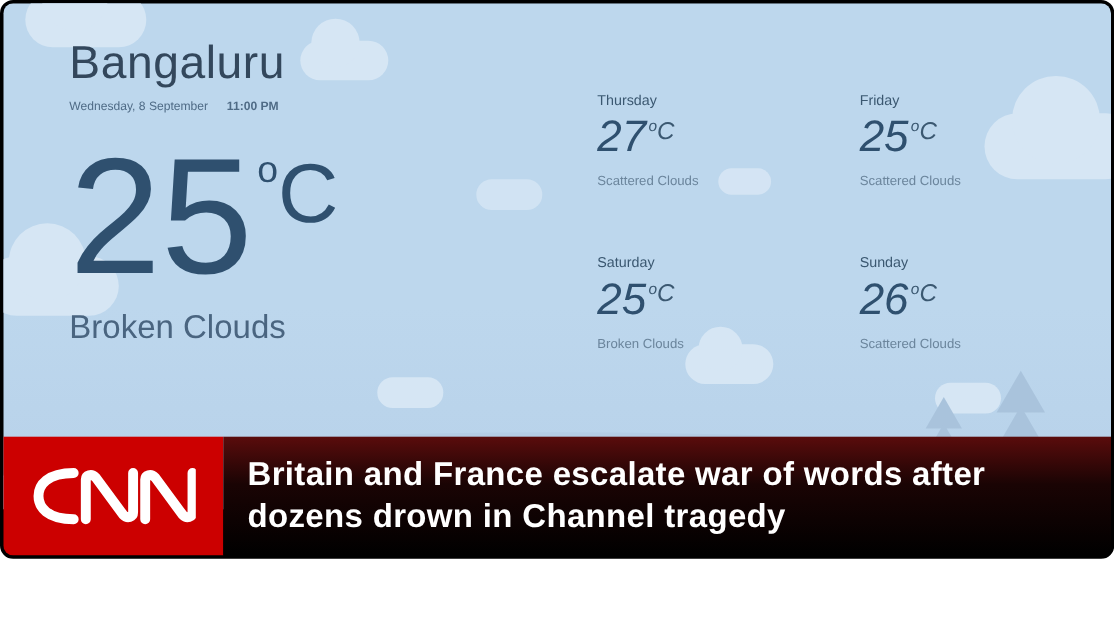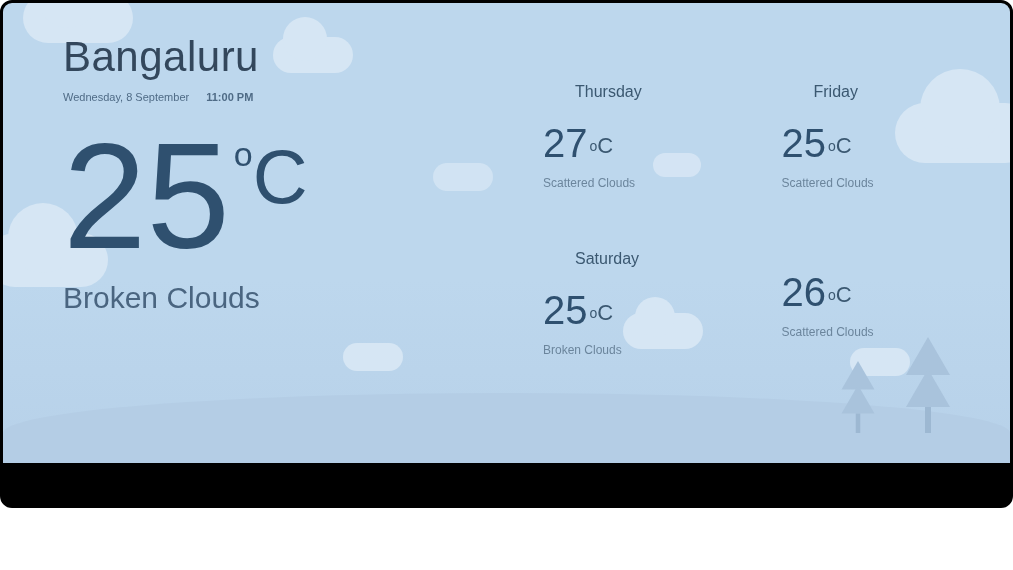--- a/index.html
+++ b/index.html
@@ -68,22 +68,22 @@
   .bigtemp .deg { font-size:34px; margin-top:14px; margin-left:4px;}
   .bigtemp .unit{ font-size:76px; font-weight:300; margin-top:12px; margin-left:0;}
   .cond { font-size:30px; color:#4a6580; font-weight:300; margin-top:10px;}
   
   .fc {
     position:absolute; left:540px; top:80px; right:30px;
     display:grid; grid-template-columns:1fr 1fr; grid-template-rows:auto auto;
     row-gap:60px; column-gap:40px;
     color:#3b5871;
   }
-  .fc .day { font-size:16px; color:#3b5871;margin-left:32px; }
-  .fc .t { display:flex; align-items:center; margin-top:20px; }
+  .fc .day { font-size:13px; color:#3b5871; }
+  .fc .t { display:flex; align-items:flex-start; margin-top:4px;font-style:italic; }
   .fc .t .n{ font-size:40px; font-weight:300; color:#2f506f;}
   .fc .t .dg{ font-size:14px; margin-top:4px; margin-left:2px;}
   .fc .t .u{ font-size:22px; font-weight:300; margin-top:4px;}
   .fc .c { font-size:12px; color:#6b859c; margin-top:10px;}
   
   .ticker {
     position:absolute; left:0; right:0; bottom:0; height:108px;
     display:flex; align-items:stretch;
   }
   .logo {
@@ -162,24 +162,37 @@
       <div>
         <div class="day">Saturday</div>
         <div class="t">
           <span class="n">25</span>
             <span class="dg">o</span>
             <span class="u">C</span>
         </div>
         <div class="c">Broken Clouds</div>
       </div>
       <div>
+        <div class="day">Sunday</div>
         <div class="t">
           <span class="n">26</span>
             <span class="dg">o</span>
             <span class="u">C</span>
         </div>
         <div class="c">Scattered Clouds</div>
       </div>
     </div>
   </div>
 
+  <div class="ticker">
+    <div class="logo">
+      <svg viewBox="0 0 300 120">
+        <g fill="none" stroke="#ffffff" stroke-width="18" stroke-linecap="round">
+          <path d="M78 18 C 30 18 14 40 14 60 C 14 80 30 102 78 102"></path>
+          <path d="M100 102 L100 30 C100 22 110 18 118 26 L168 94 C176 102 186 98 186 90 L186 18"></path>
+          <path d="M208 102 L208 30 C208 22 218 18 226 26 L276 94 C284 102 294 98 294 90 L294 18"></path>
+        </g>
+      </svg>
+    </div>
+    <div class="headline">Britain and France escalate war of words after dozens drown in Channel tragedy</div>
+  </div>
 
 </div>
 
 </body></html>

